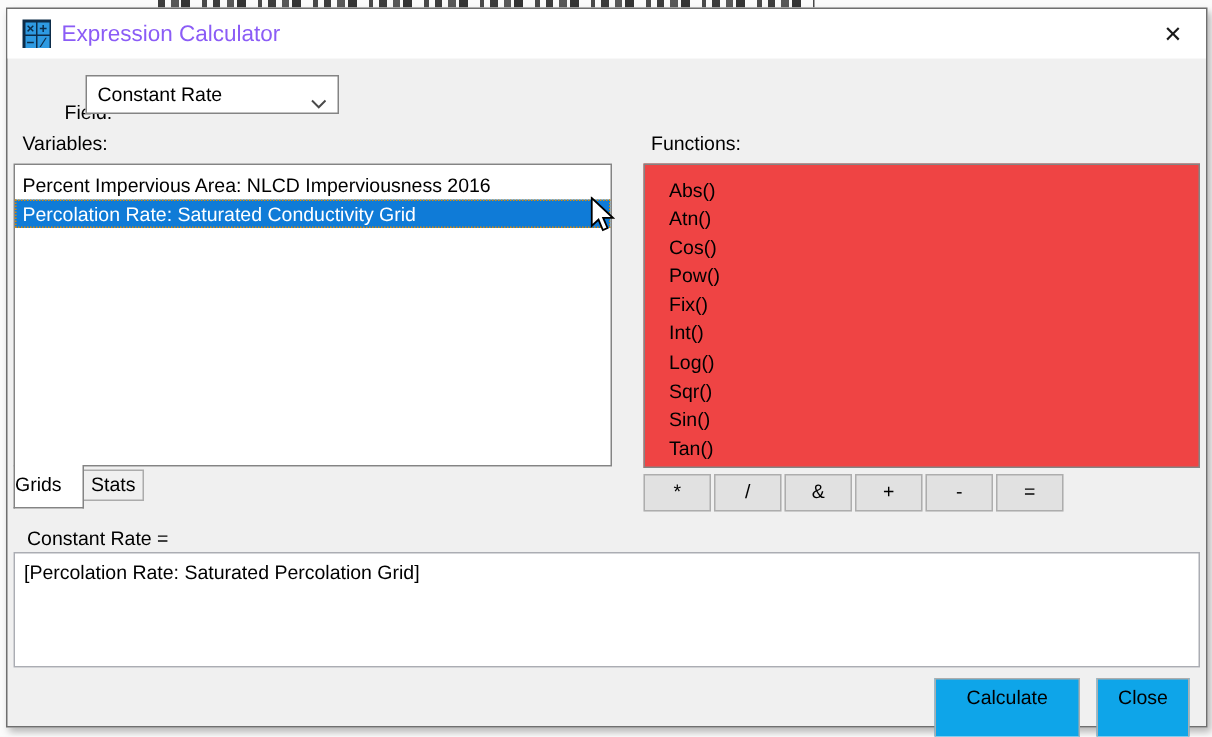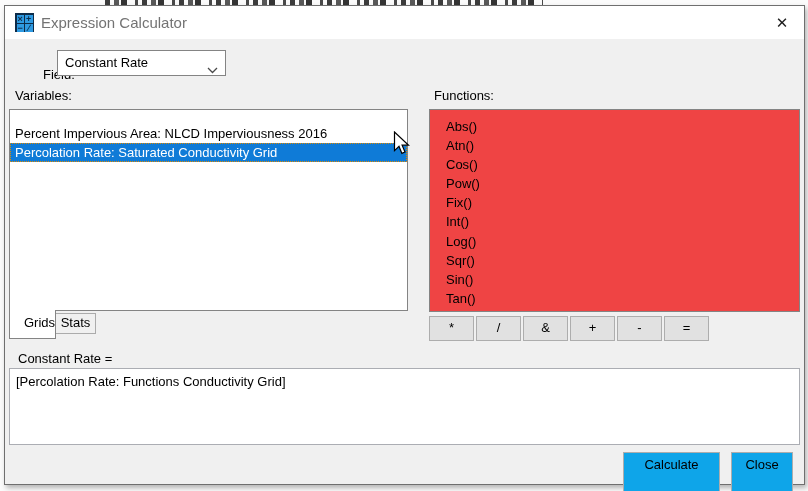--- a/index.html
+++ b/index.html
@@ -42,21 +42,21 @@
     display: grid; grid-template-columns: 1fr 1fr; grid-template-rows: 1fr 1fr;
     gap: 1px; padding: 1.5px;
   }
   .app-icon span {
     background: #2e9ae2; color: #0d2c49;
     font-size: 9px; font-weight: bold; line-height: 8px;
     display: flex; align-items: center; justify-content: center;
   }
   .window-title {
     position: absolute; left: 36px; top: 0; height: 33px;
-    line-height: 33px; font-size: 15px; color: #737373;
+    line-height: 33px; font-size: 15px; color: #8b5cf6;
     white-space: nowrap;
   }
   .close-btn {
     position: absolute; right: 9px; top: 5px; width: 26px; height: 24px;
     display: flex; align-items: center; justify-content: center;
     font-size: 15px; color: #1a1a1a; cursor: default;
   }
 
   
   .field-label { position: absolute; left: 12px; top: 61px; font-size: 13px; margin-left: 26px; }
@@ -67,39 +67,39 @@
   .combo .value {
     position: absolute; left: 7px; top: 0; line-height: 24px; font-size: 13px;
     white-space: nowrap;
   }
   .combo .chev { position: absolute; right: 7px; top: 9px; }
 
   
   .variables-label { position: absolute; left: 10px; top: 82px; font-size: 13px; }
   .variables-list {
     position: absolute; left: 4px; top: 103px; width: 399px; height: 202px;
-    background: #fff; border: 1px solid #848484; padding-top: 14px;
+    background: #fff; border: 1px solid #848484; padding-top: 4px;
     overflow: hidden;
   }
   .var-row {
     height: 19px; line-height: 18px; font-size: 13px; padding-left: 4px;
     border: 1px dotted transparent; white-space: nowrap;
   }
   .var-row.selected {
     background: #0f7bd7; color: #fff;
     border: 1px dotted #e08a00;
   }
 
   
   .tab-grids {
     position: absolute; left: 4px; top: 304px; width: 47px; height: 29px;
     background: #fff;
     border: 1px solid #848484; border-top: none;
     z-index: 2;
-    font-size: 13px; text-align: right; line-height: 26px;
+    font-size: 13px; text-align: left; line-height: 26px;
   }
   .tab-stats {
     position: absolute; left: 50px; top: 307px; width: 41px; height: 21px;
     background: #f0f0f0;
     border: 1px solid #ababab;
     z-index: 1;
     font-size: 13px; text-align: center; line-height: 18px;
   }
 
   
@@ -193,21 +193,21 @@
     </div>
 
     <div class="op-btn" style="left:424px">*</div>
     <div class="op-btn" style="left:471px">/</div>
     <div class="op-btn" style="left:518px">&amp;</div>
     <div class="op-btn" style="left:565px">+</div>
     <div class="op-btn" style="left:612px">-</div>
     <div class="op-btn" style="left:659px">=</div>
 
     <div class="expr-label">Constant Rate =</div>
-    <div class="expr-box">[Percolation Rate: Functions Conductivity Grid]</div>
+    <div class="expr-box">[Percolation Rate: Saturated Percolation Grid]</div>
 
     <div class="btn btn-calculate">Calculate</div>
     <div class="btn btn-close">Close</div>
 
   </div>
 
   <div class="cursor">
     <svg width="17" height="26" viewBox="0 0 17 26">
       <path d="M1.5 1 L1.5 19.6 L6 15.4 L8.9 22.4 L12 21 L9.1 14.2 L15.6 14.2 Z" fill="#ffffff" stroke="#000000" stroke-width="1.2" stroke-linejoin="miter"></path>
     </svg>

